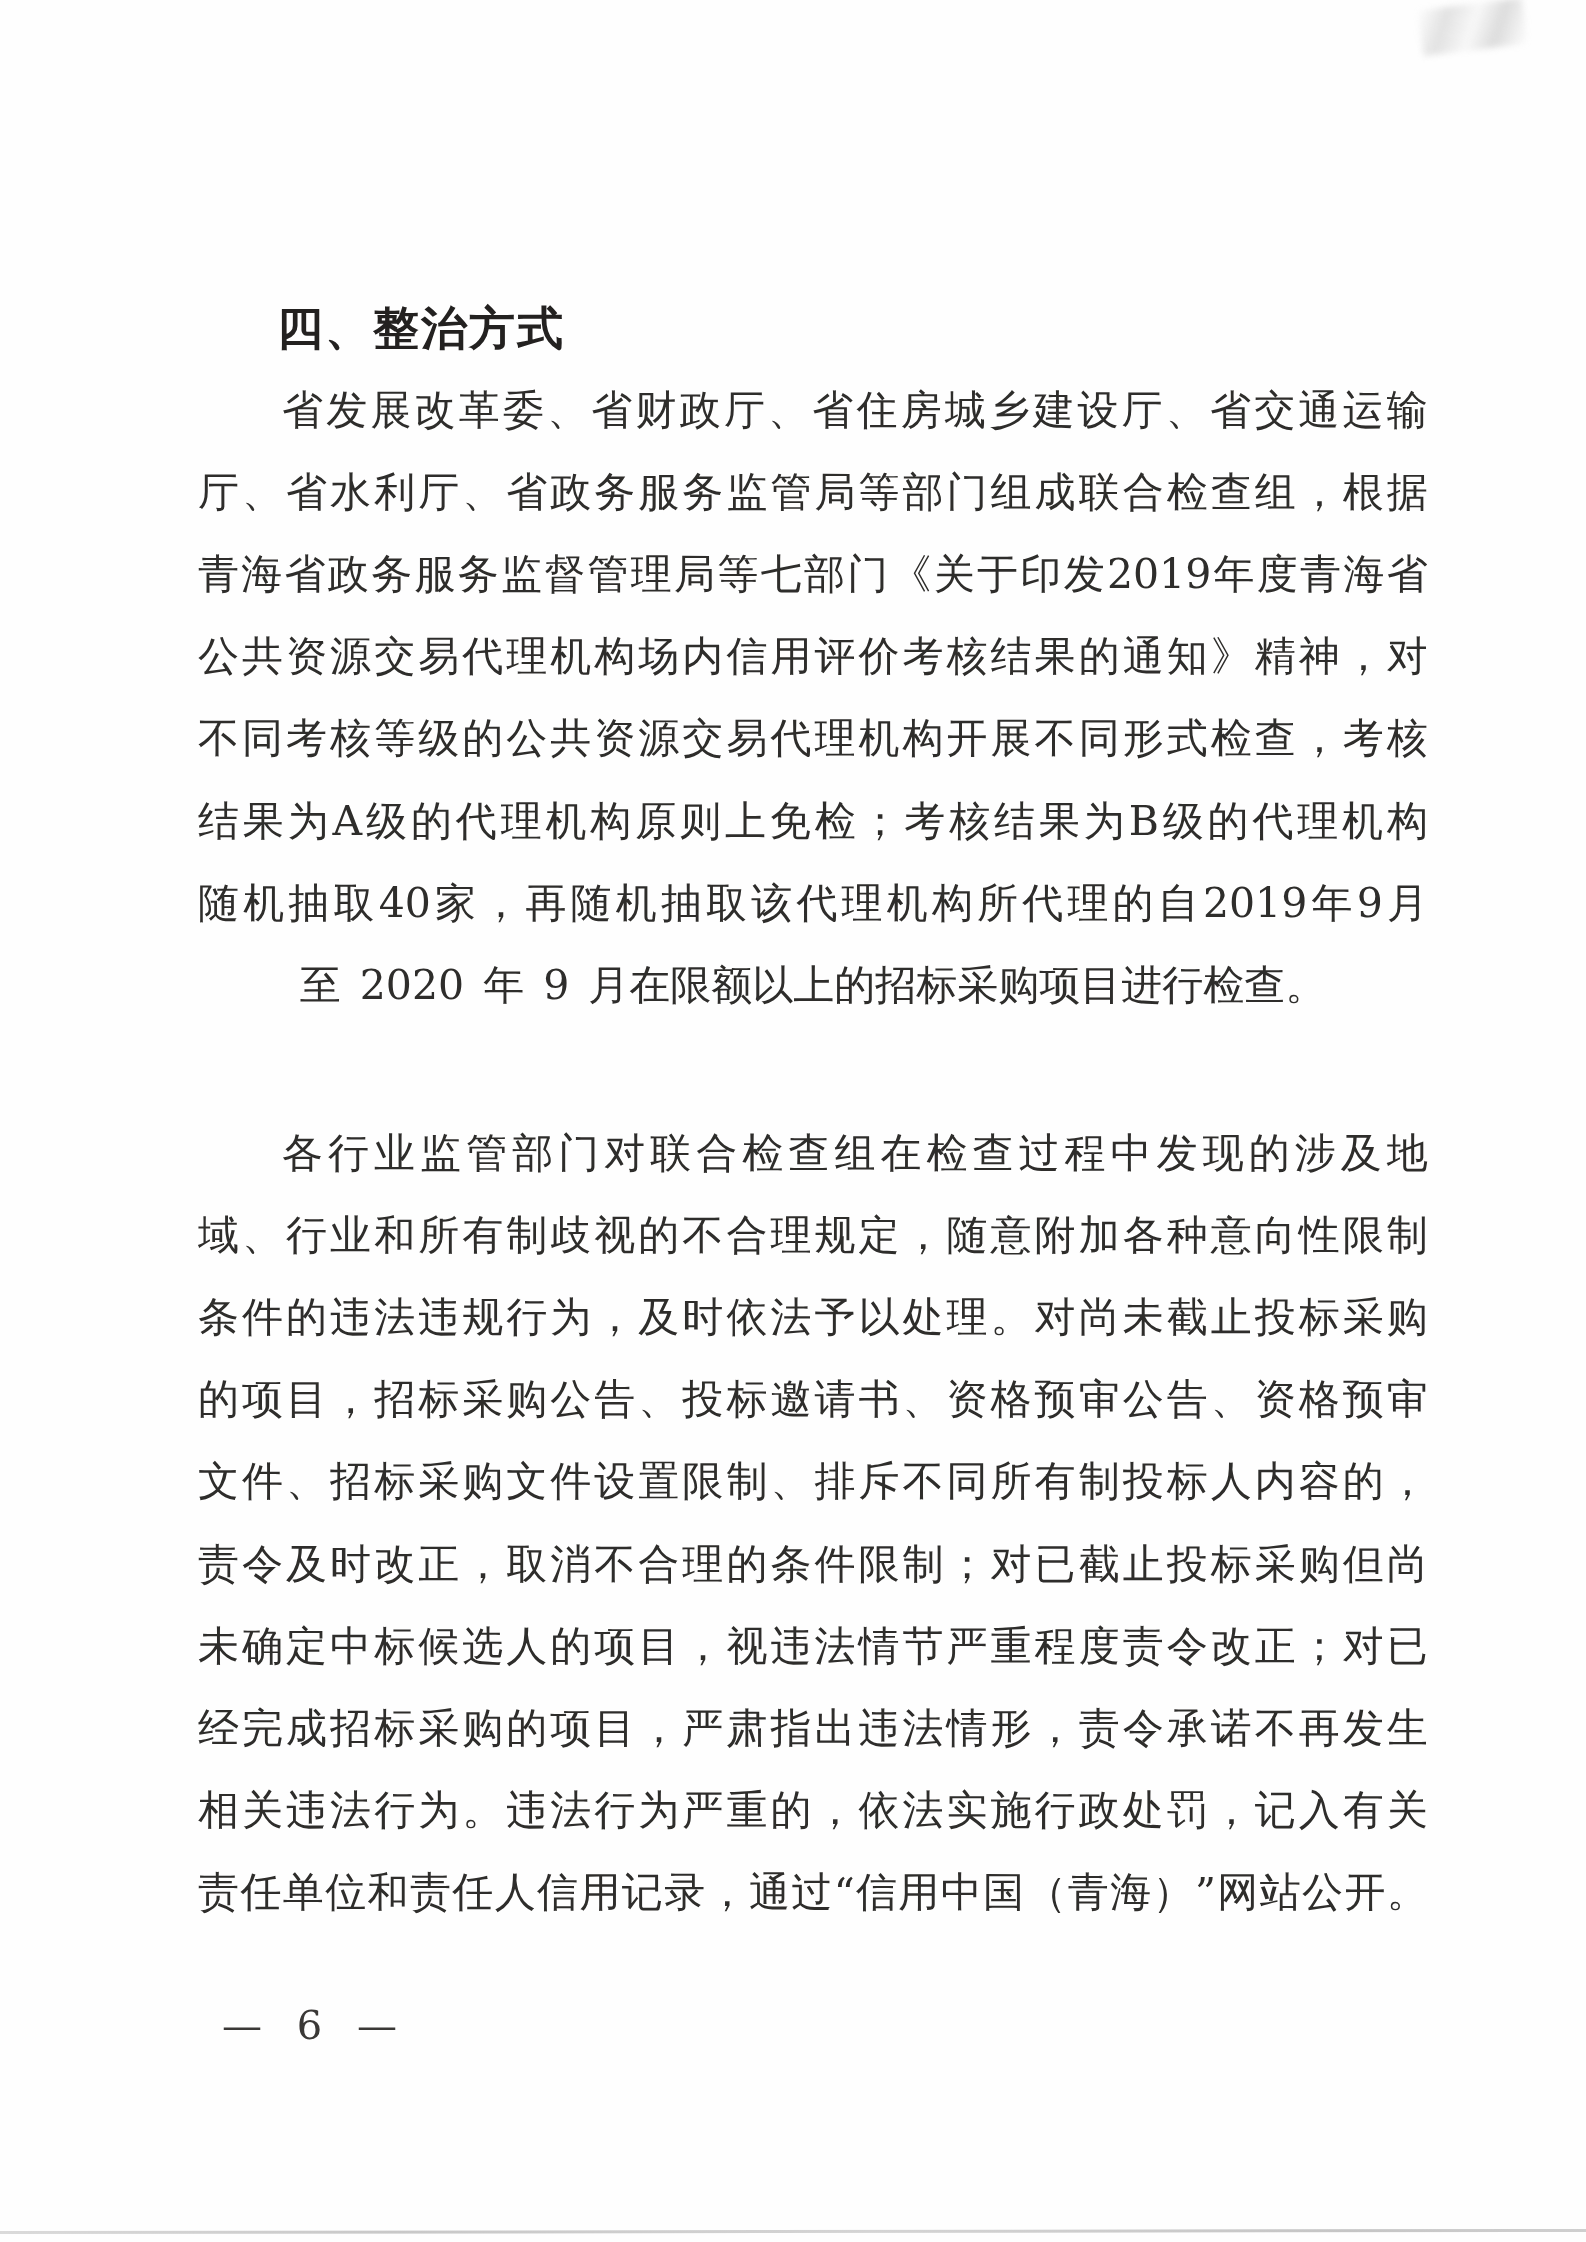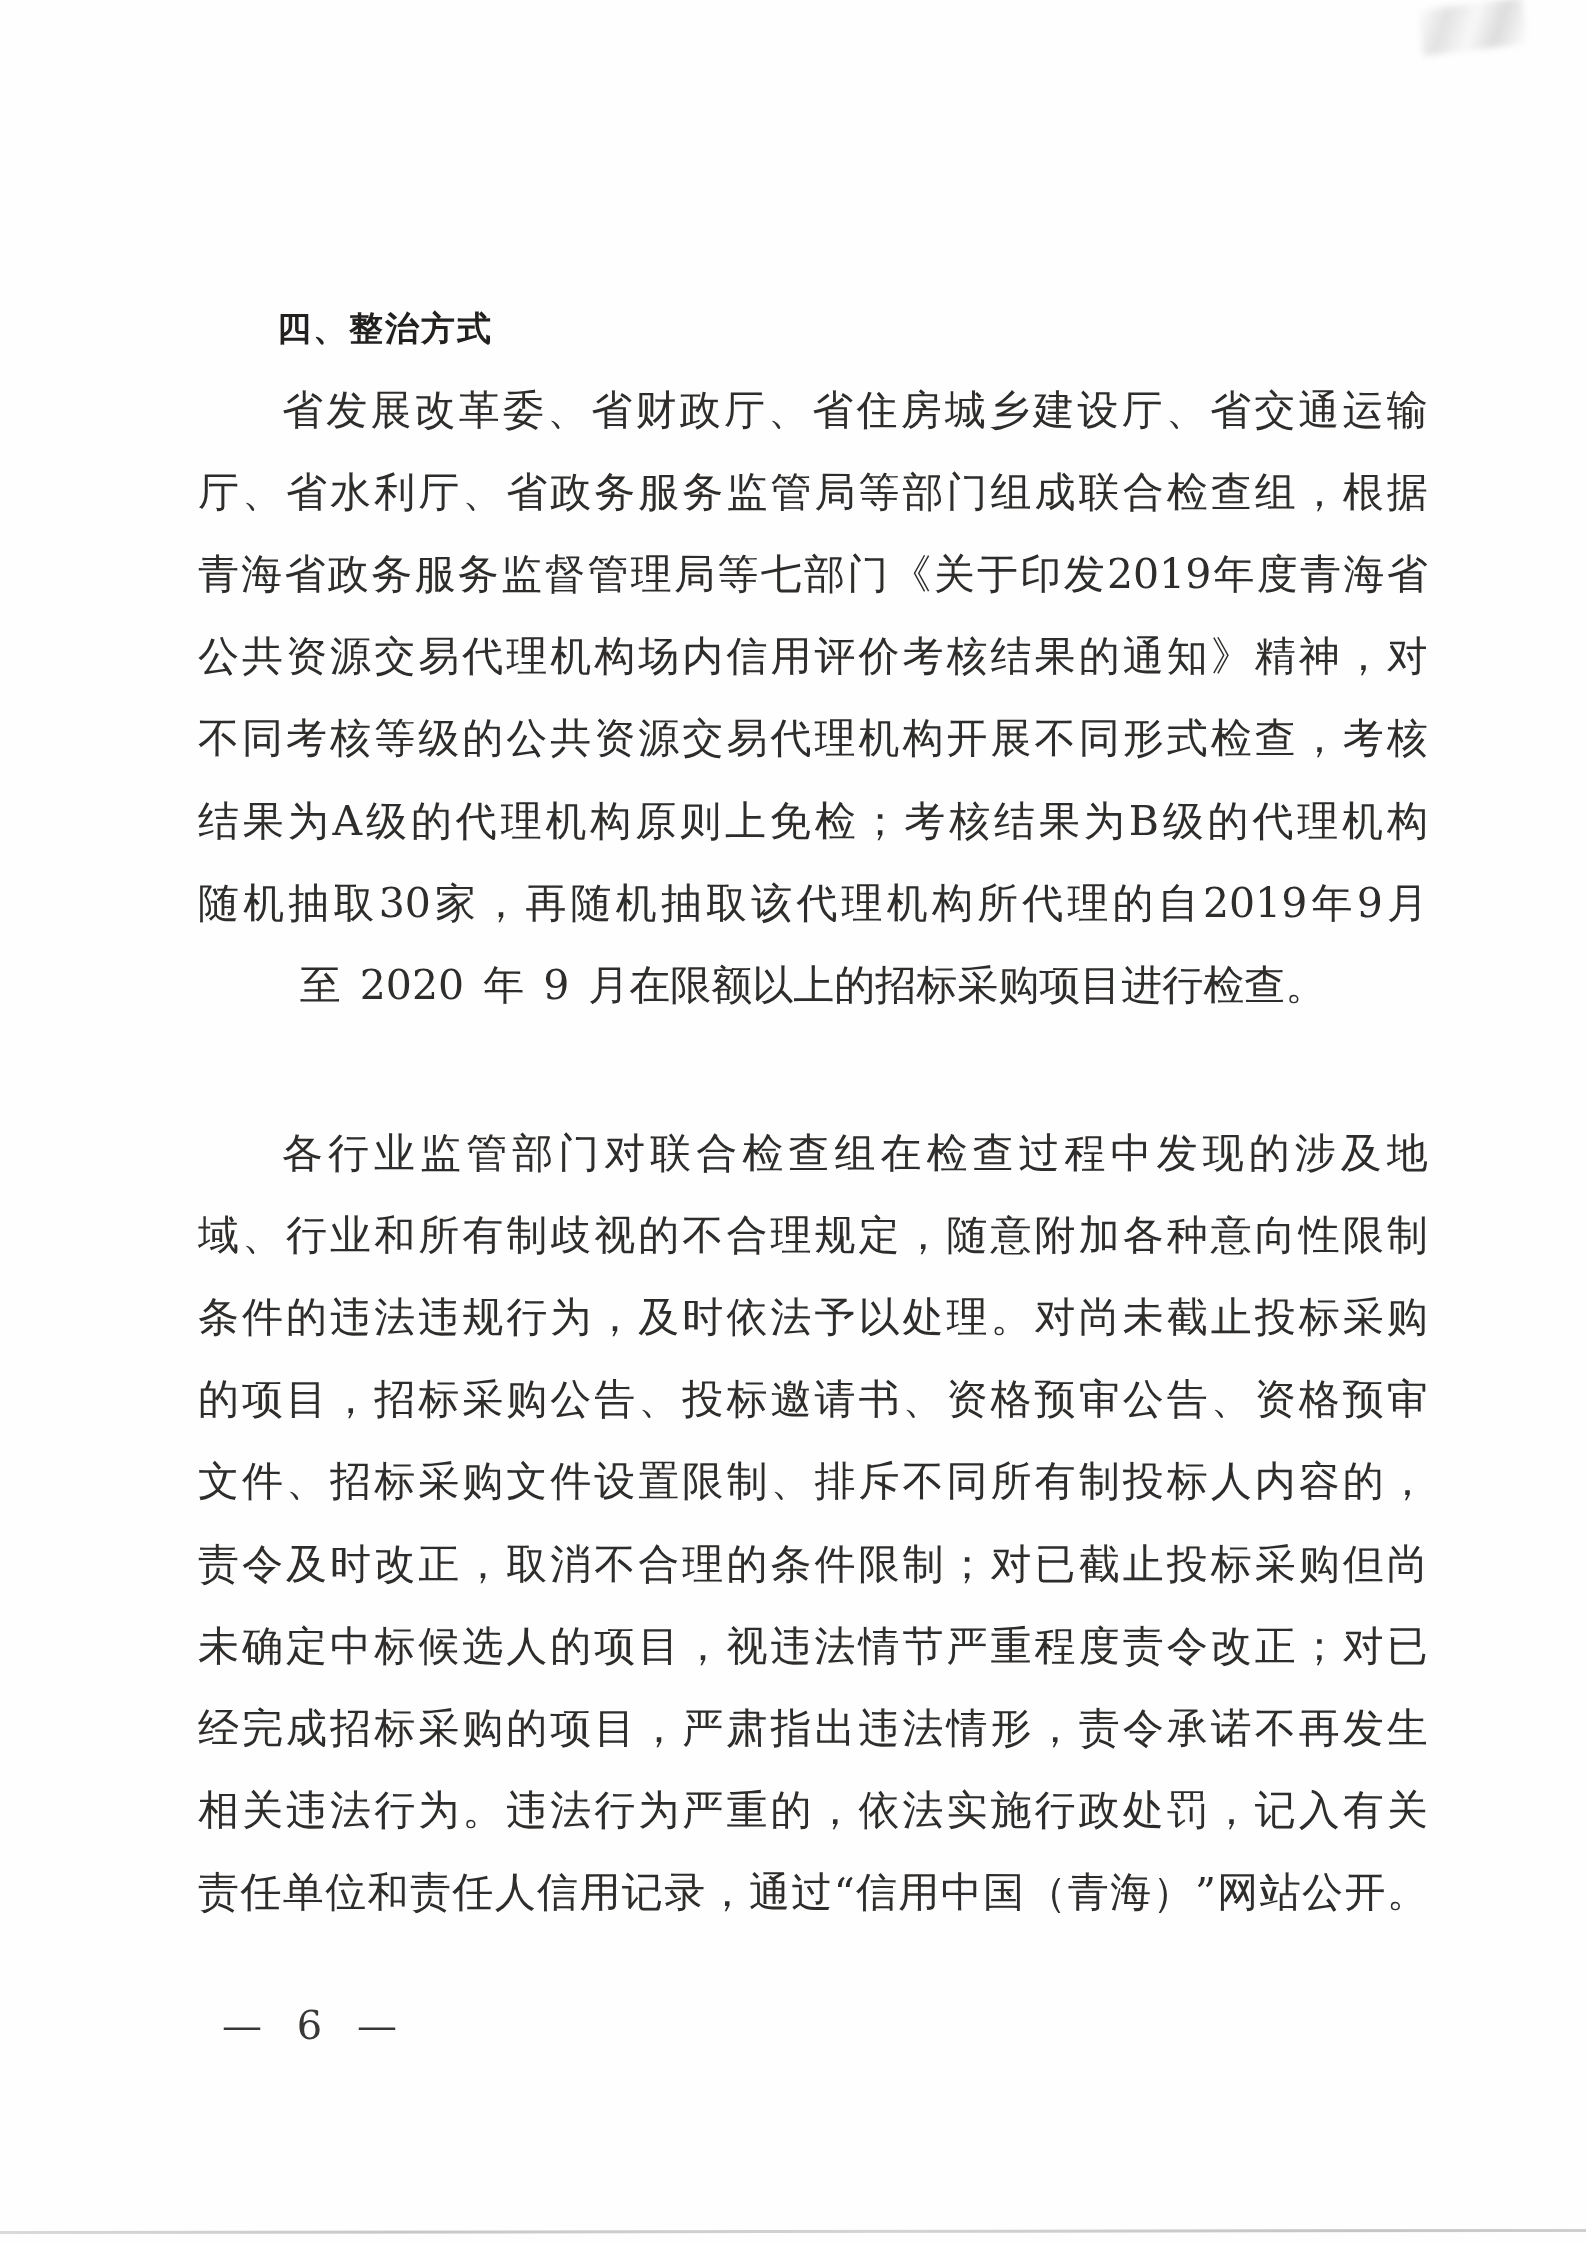--- a/index.html
+++ b/index.html
@@ -12,21 +12,21 @@
     color:#2e2d2b;
   }
   .content{
     position:absolute;left:198px;top:0;width:1230px;height:100%;
   }
   .heading{
     position:absolute;left:0;width:100%;box-sizing:border-box;
     padding-left:79px;
     font-family:"DejaVu Sans", sans-serif;
     font-weight:700;
-    font-size:34px;
+    font-size:46px;
     line-height:82px;height:82px;
     color:#232120;
     letter-spacing:2px;
     white-space:nowrap;
   }
   #heading-1{top:287px;}
   #heading-2{top:1037px;}
   .para{position:absolute;left:0;width:100%;}
   #para-1{top:369px;}
   #para-2{top:1112px;}
@@ -256,21 +256,21 @@
           <span>代</span>
           <span>理</span>
           <span>机</span>
           <span>构</span>
         </div>
       <div class="bline jline">
           <span>随</span>
           <span>机</span>
           <span>抽</span>
           <span>取</span>
-          <span>30</span>
+          <span>40</span>
           <span>家</span>
           <span>，</span>
           <span>再</span>
           <span>随</span>
           <span>机</span>
           <span>抽</span>
           <span>取</span>
           <span>该</span>
           <span>代</span>
           <span>理</span>

